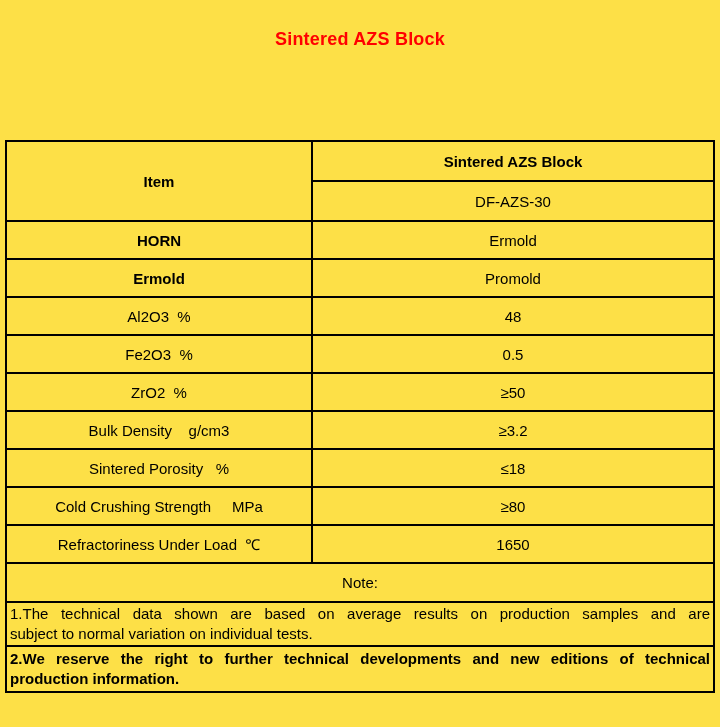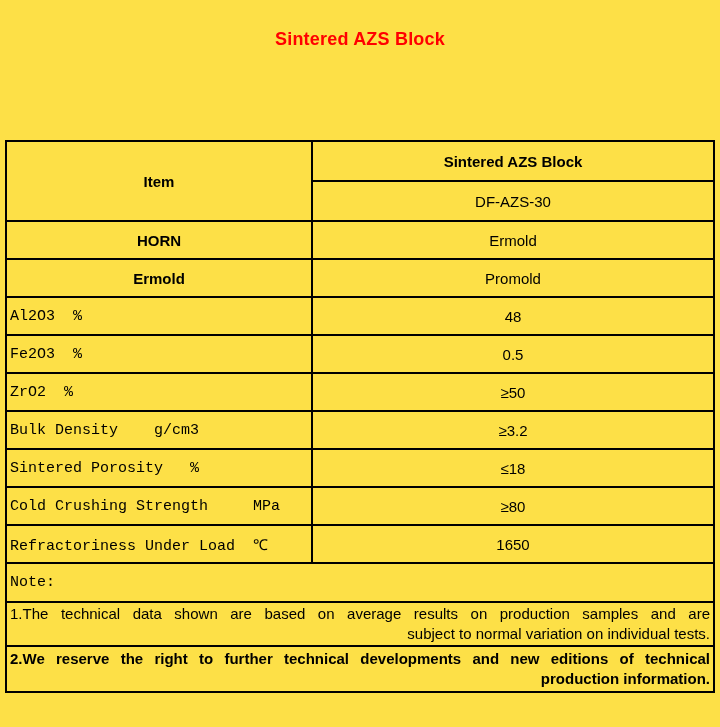--- a/index.html
+++ b/index.html
@@ -36,35 +36,34 @@
     font-size: 15px;
     vertical-align: middle;
     padding: 0 3px;
     overflow: hidden;
   }
   .col-item  { width: 306px; }
   .col-value { width: 402px; }
   .bold   { font-weight: bold; }
   .center { text-align: center; }
   .label-cell {
-    text-align: left;
+    text-align: center;
     white-space: pre-wrap;
     padding-left: 4px;
-    font-family: Liberation Mono, monospace;
   }
   .row-h2 { height: 40px; }  
   .row-d  { height: 38px; padding-left: 12px; }  
   .row-n  { height: 39px; margin-left: 22px; }  
   .row-n1 { height: 44px; padding-left: 28px; }  
   .row-n2 { height: 46px; font-weight: bold; }
   .note-cell {
     vertical-align: middle;
     padding: 2px 4px 2px 4px;
   }
-  .note-line { line-height: 20px; text-align: right; }
+  .note-line { line-height: 20px; }
   .justify-line {
     text-align: justify;
     text-align-last: justify;
   }
 </style>
 </head>
 <body>
 
 <div class="page">
 

